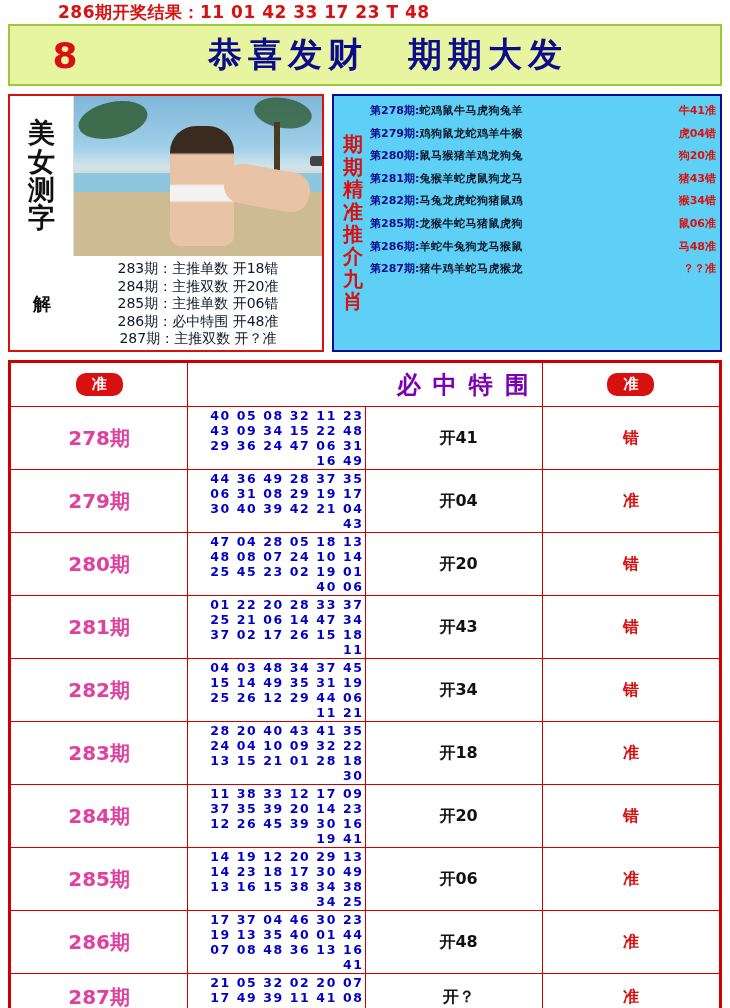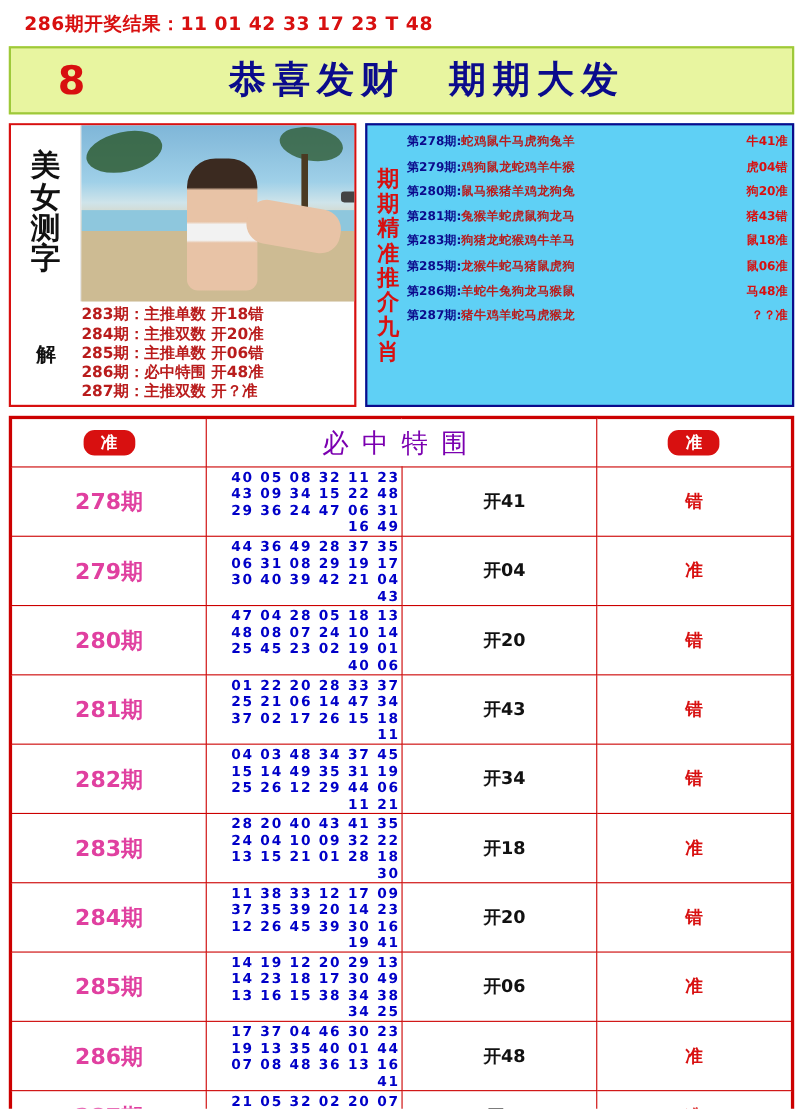--- a/index.html
+++ b/index.html
@@ -14,29 +14,30 @@
   }
   .page {
     position: relative;
     width: 730px;
     height: 1008px;
     background: #fff;
   }
 
   
   .top-bar {
-    height: 42px;
+    height: 24px;
     background: #ffffff;
     display: flex;
     align-items: center;
     padding-left: 22px;
     font-size: 17px;
     font-weight: bold;
     color: #d81010;
     letter-spacing: 0.5px;
+    margin-left: 36px;
   }
 
   
   .greet {
     margin: 0 8px;
     height: 62px;
     background: #e8f5a0;
     border: 2px solid #9ec93a;
     display: flex;
     align-items: center;
@@ -132,24 +133,25 @@
     justify-content: center;
     font-size: 18px;
     font-weight: bold;
     color: #111;
   }
   .photo-list ul {
     margin: 0; padding: 2px 0 0 0; list-style: none; flex: 1;
   }
   .photo-list li {
     font-size: 14px;
-    color: #b91c1c;
-    font-weight: bold;
+    color: #0f172a;
+    font-weight: normal;
     line-height: 17.5px;
     white-space: nowrap;
+    text-align: center;
   }
 
   
   .forecast {
     flex: 1;
     border: 2px solid #0b0b8c;
     background: #5fd0f5;
     display: flex;
     padding: 2px;
   }
@@ -170,21 +172,21 @@
   .fc-row {
     display: flex;
     align-items: center;
     font-size: 11px;
     font-weight: bold;
     line-height: 22.6px;
     color: #0b0b8c;
     white-space: nowrap;
   }
   .fc-row .label { color: #0b0b8c; }
-  .fc-row .zodiac { color: #b91c1c; flex: 1; letter-spacing: 0.5px;}
+  .fc-row .zodiac { color: #0f172a; flex: 1; letter-spacing: 0.5px;}
   .fc-row .res { color: #d81010; width: 58px; text-align: right; }
 
   
   .table-wrap {
     margin: 8px 8px 0 8px;
     border: 2px solid #cc0000;
   }
   table.main {
     width: 100%;
     border-collapse: collapse;
@@ -200,23 +202,23 @@
   .badge {
     display: inline-block;
     background: #d81010;
     color: #fff;
     font-size: 15px;
     font-weight: bold;
     border-radius: 10px;
     padding: 2px 16px;
   }
   .hdr .title-cell {
-    text-align: center;
+    text-align: right;
     font-size: 24px;
-    font-weight: normal;
+    font-weight: bold;
     color: #7b00b0;
     letter-spacing: 12px;
   }
   .col-issue { width: 78px; text-align: center; font-size: 20px; font-weight: bold; color: #e040a0;}
   .col-nums { font-size: 12.5px; color: #0000c8; font-weight: bold; letter-spacing: 1.6px; padding-left: 8px; text-align: right;}
   .col-open { width: 74px; text-align: center; font-size: 16px; font-weight: bold; color: #111; padding-left: 11px;}
   .col-res  { width: 58px; text-align: center; font-size: 16px; font-weight: bold; color: #d81010;}
 </style>
 </head>
 <body>
@@ -289,23 +291,23 @@
           <span class="label">第280期:</span>
           <span class="zodiac">鼠马猴猪羊鸡龙狗兔</span>
           <span class="res">狗20准</span>
         </div>
         <div class="fc-row">
           <span class="label">第281期:</span>
           <span class="zodiac">兔猴羊蛇虎鼠狗龙马</span>
           <span class="res">猪43错</span>
         </div>
         <div class="fc-row">
-          <span class="label">第283期:</span>
-          <span class="zodiac">狗猪龙蛇猴鸡牛羊马</span>
-          <span class="res">鼠18准</span>
+          <span class="label">第282期:</span>
+          <span class="zodiac">马兔龙虎蛇狗猪鼠鸡</span>
+          <span class="res">猴34错</span>
         </div>
         <div class="fc-row">
           <span class="label">第285期:</span>
           <span class="zodiac">龙猴牛蛇马猪鼠虎狗</span>
           <span class="res">鼠06准</span>
         </div>
         <div class="fc-row">
           <span class="label">第286期:</span>
           <span class="zodiac">羊蛇牛兔狗龙马猴鼠</span>
           <span class="res">马48准</span>

